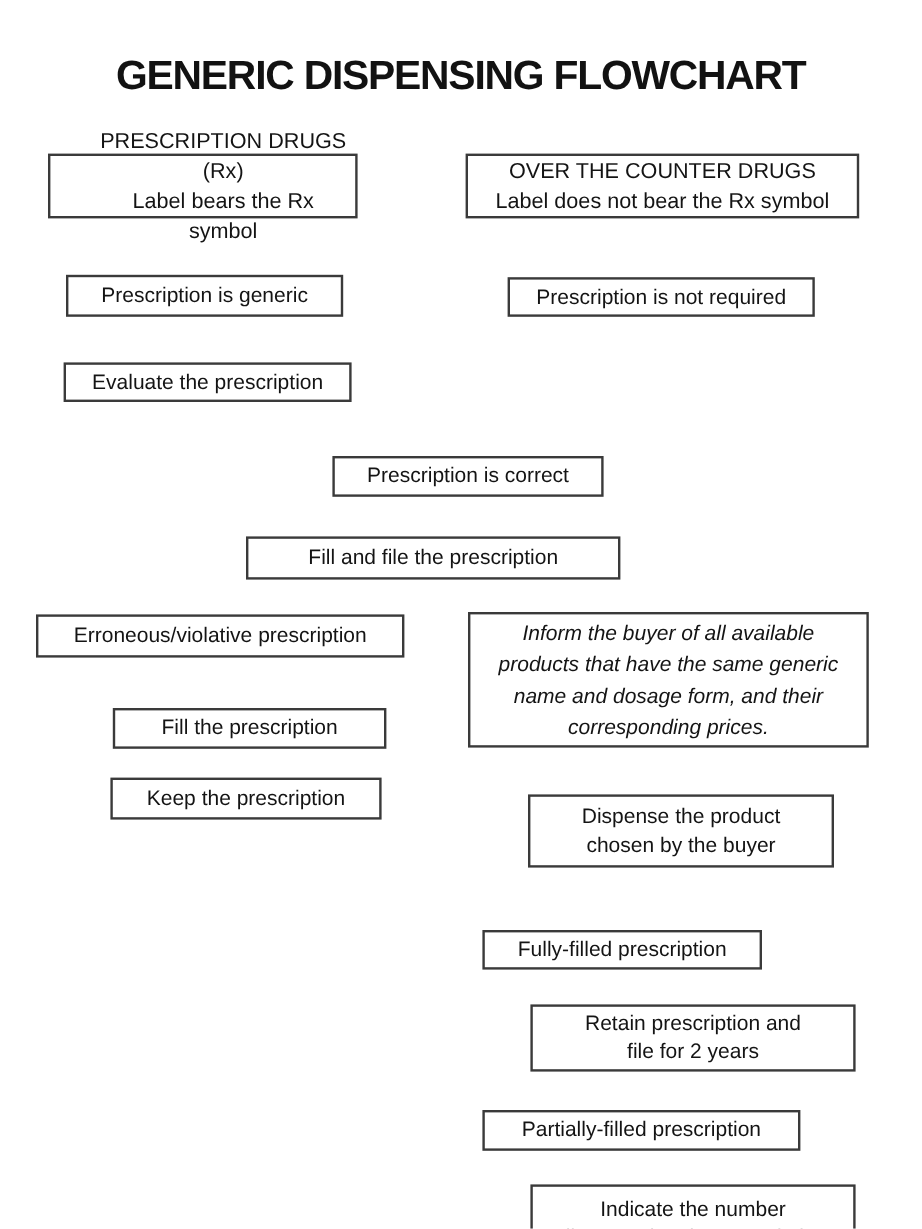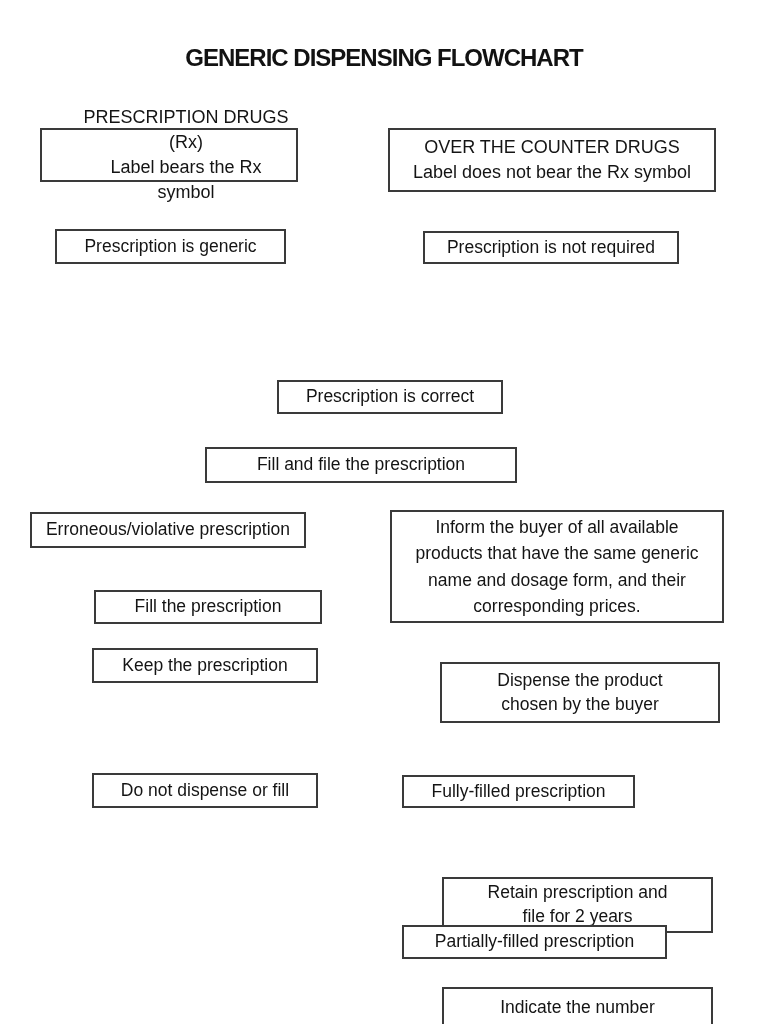--- a/index.html
+++ b/index.html
@@ -17,21 +17,21 @@
     height: 1024px;
     background: #ffffff;
     overflow: hidden;
   }
   .title {
     position: absolute;
     left: 0;
     top: 44px;
     width: 768px;
     text-align: center;
-    font-size: 24px;
+    font-size: 34px;
     font-weight: 700;
     letter-spacing: -1px;
     color: #121212;
     white-space: nowrap;
   }
   .box {
     position: absolute;
     box-sizing: border-box;
     display: flex;
     align-items: center;
@@ -41,60 +41,60 @@
     background: #ffffff;
     color: #141414;
     font-size: 17.5px;
     line-height: 1.35;
     white-space: pre-line;
     padding: 2px 6px;
   }
   .hdr { font-size: 18px; line-height: 1.4; }
 
   .rx-header        { left: 40px;  top: 128px; width: 258px; height: 54px; padding-left: 40px; }
-  .otc-header       { left: 388px; top: 128px; width: 328px; height: 64px; }
+  .otc-header       { left: 388px; top: 128px; width: 328px; height: 54px; }
   .presc-required   { left: 55px;  top: 229px; width: 231px; height: 35px; }
   .presc-not-req    { left: 423px; top: 231px; width: 256px; height: 33px; }
   .evaluate         { left: 53px;  top: 302px; width: 240px; height: 33px; }
   .incorrect        { left: 35px;  top: 378px; width: 228px; height: 35px; }
   .correct          { left: 277px; top: 380px; width: 226px; height: 34px; }
   .fill-file        { left: 205px; top: 447px; width: 312px; height: 36px; }
-  .erroneous        { left: 30px;  top: 512px; width: 276px; height: 36px; }
+  .erroneous        { left: 30px;  top: 512px; width: 307px; height: 36px; }
   .inform           { left: 390px; top: 510px; width: 334px; height: 113px;
-                      line-height: 1.5; padding: 4px 12px; }
+                      line-height: 1.5; padding: 4px 12px; font-style: italic; }
   .fill-presc       { left: 94px;  top: 590px; width: 228px; height: 34px; }
   .keep-presc       { left: 92px;  top: 648px; width: 226px; height: 35px; }
-  .dispense         { left: 440px; top: 662px; width: 280px; height: 61px; }
+  .dispense         { left: 440px; top: 662px; width: 255px; height: 61px; }
   .impossible       { left: 37px;  top: 720px; width: 226px; height: 33px; }
   .do-not-dispense  { left: 92px;  top: 773px; width: 226px; height: 35px; }
   .fully-filled     { left: 402px; top: 775px; width: 233px; height: 33px; text-align: right; }
-  .retain           { left: 442px; top: 837px; width: 271px; height: 56px; margin-top: 40px; }
+  .retain           { left: 442px; top: 837px; width: 271px; height: 56px; }
   .partially-filled { left: 402px; top: 925px; width: 265px; height: 34px; text-align: center; }
   .indicate         { left: 442px; top: 987px; width: 271px; height: 64px;
                       align-items: flex-start; padding-top: 7px; }
 </style>
 </head>
 <body>
 
 <div class="page">
 
   <div class="title">GENERIC DISPENSING FLOWCHART</div>
 
   <div class="box hdr rx-header">PRESCRIPTION DRUGS (Rx)
 Label bears the Rx symbol</div>
   <div class="box hdr otc-header">OVER THE COUNTER DRUGS
 Label does not bear the Rx symbol</div>
 
   <div class="box presc-required">Prescription is generic</div>
+  <div class="box evaluate">Evaluate the prescription</div>
   <div class="box correct">Prescription is correct</div>
   <div class="box fill-file">Fill and file the prescription</div>
   <div class="box erroneous">Erroneous/violative prescription</div>
   <div class="box fill-presc">Fill the prescription</div>
   <div class="box keep-presc">Keep the prescription</div>
-  <div class="box do-not-dispense">Do not dispense or fill</div>
 
   <div class="box presc-not-req">Prescription is not required</div>
   <div class="box inform">Inform the buyer of all available products that have the same generic name and dosage form, and their corresponding prices.</div>
   <div class="box dispense">Dispense the product
 chosen by the buyer</div>
   <div class="box fully-filled">Fully-filled prescription</div>
   <div class="box retain">Retain prescription and
 file for 2 years</div>
   <div class="box partially-filled">Partially-filled prescription</div>
   <div class="box indicate">Indicate the number

